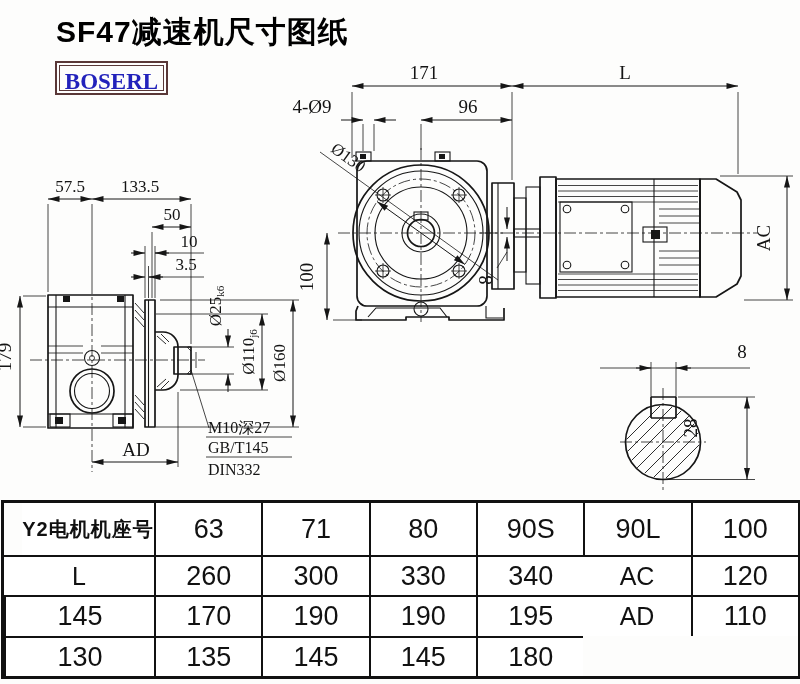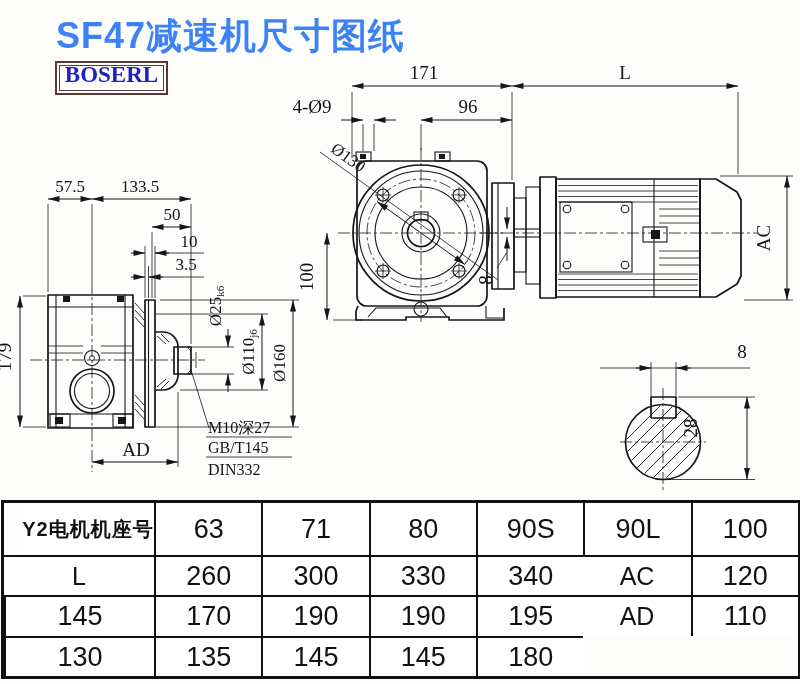--- a/index.html
+++ b/index.html
@@ -1,23 +1,23 @@
 <!DOCTYPE html>
 <html><head>
 <meta charset="utf-8">
 <style>
   html,body{margin:0;padding:0;background:#fff;}
   #page{position:relative;width:800px;height:684px;background:#fdfdfc;overflow:hidden;
         font-family:"Liberation Sans",sans-serif;color:#111;}
   
-  .title{position:absolute;left:56px;top:12px;font-size:36px;font-weight:bold;
-         letter-spacing:1px;color:#3b82f6;white-space:nowrap;}
+  .title{position:absolute;left:56px;top:12px;font-size:30px;font-weight:bold;
+         letter-spacing:1px;color:#000000;white-space:nowrap;}
   .logo{position:absolute;left:55px;top:61px;width:109px;height:30px;
         border:2px solid #5a3838;box-shadow:inset 0 0 0 2px #fff, inset 0 0 0 3px #5a3838;
-        display:flex;align-items:flex-start;justify-content:center;}
+        display:flex;align-items:flex-end;justify-content:center;}
   .logo span{font-family:"Liberation Serif",serif;font-weight:bold;font-size:23px;color:#2222bb;line-height:1;}
   
   svg{position:absolute;left:0;top:0;}
   .o{fill:none;stroke:#161616;stroke-width:1.7;stroke-linejoin:round;}
   .m{fill:none;stroke:#161616;stroke-width:1.1;}
   .t{fill:none;stroke:#161616;stroke-width:0.8;}
   .cl{fill:none;stroke:#161616;stroke-width:0.8;stroke-dasharray:12 3 3 3;}
   .dim{fill:none;stroke:#161616;stroke-width:1;marker-start:url(#ar);marker-end:url(#ar);}
   .dime{fill:none;stroke:#161616;stroke-width:1;marker-end:url(#ar);}
   .hat{stroke:#161616;stroke-width:0.9;}

